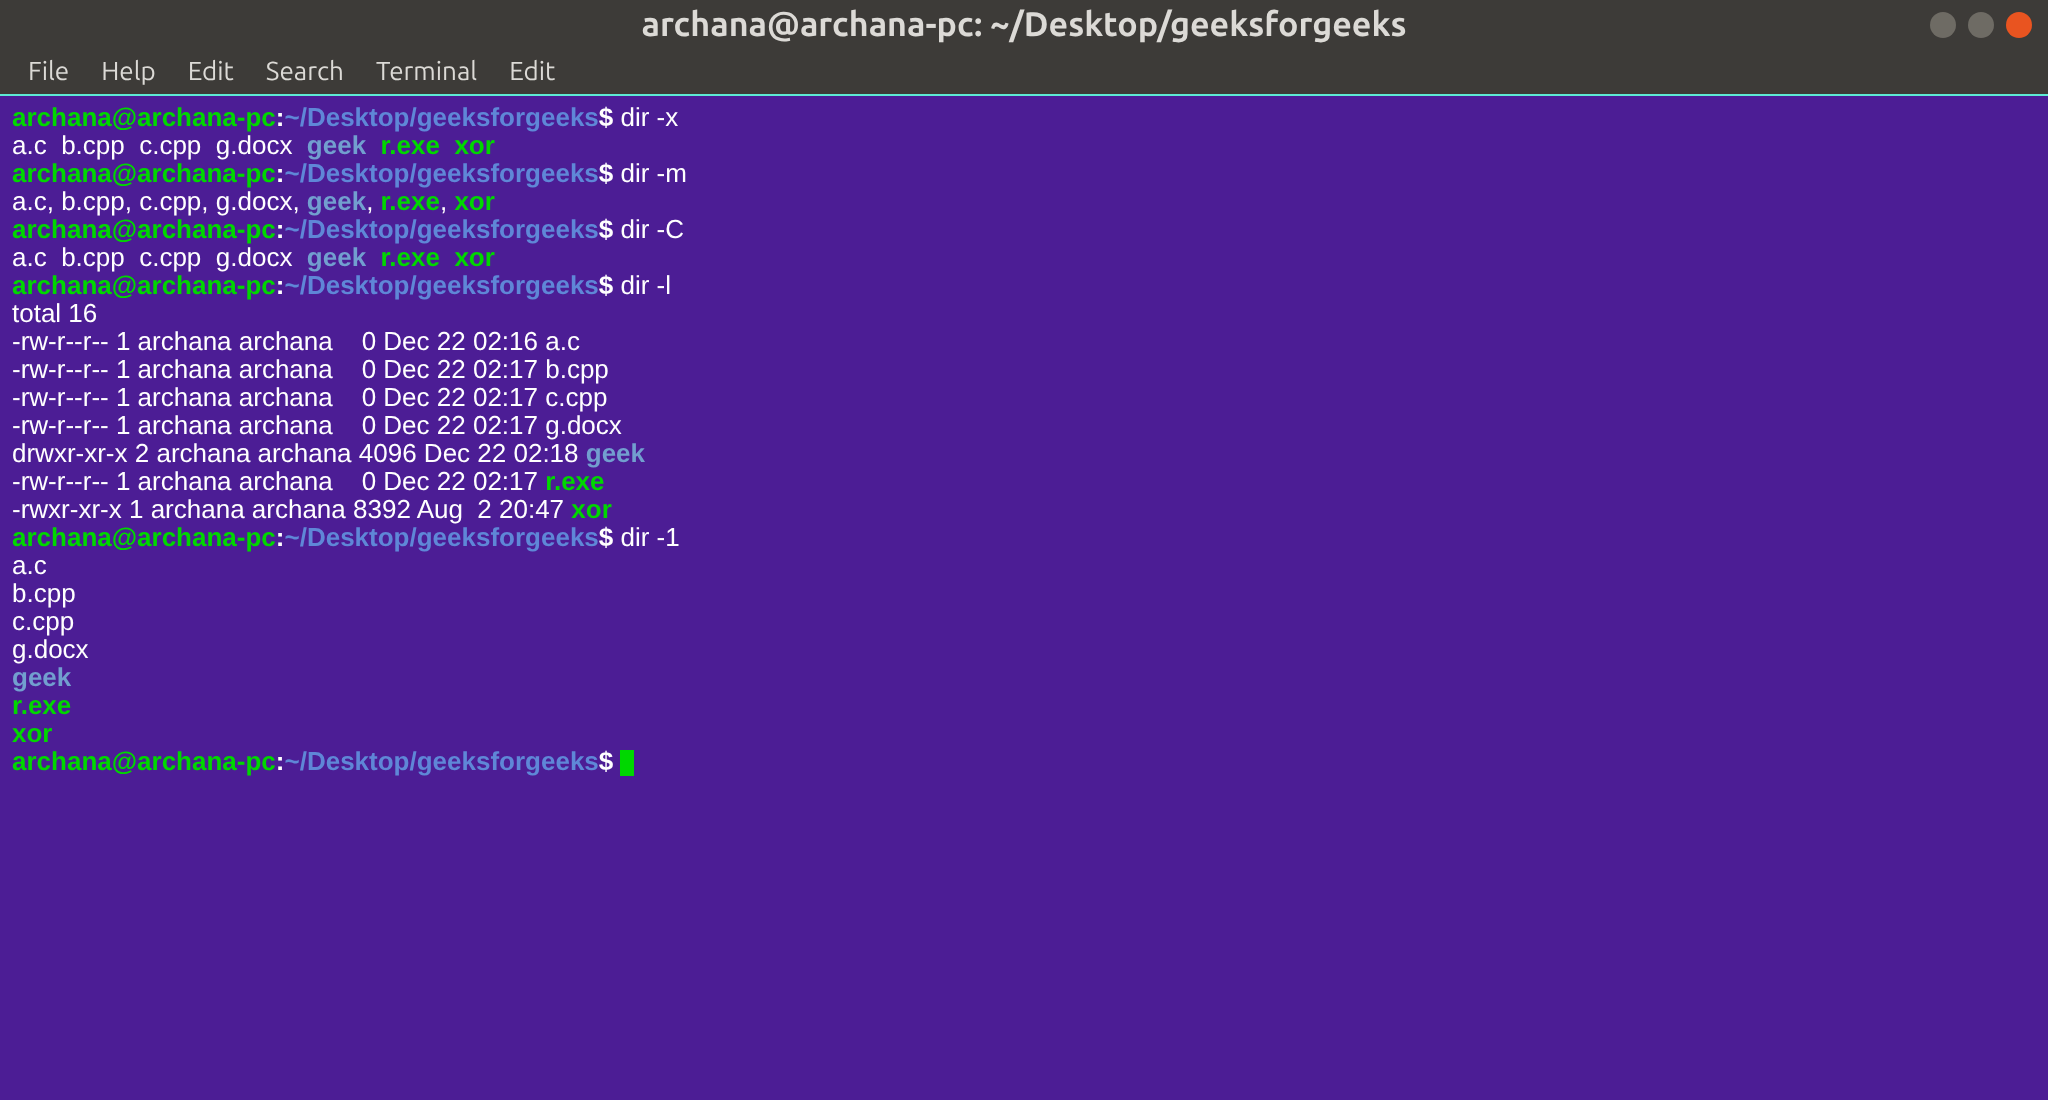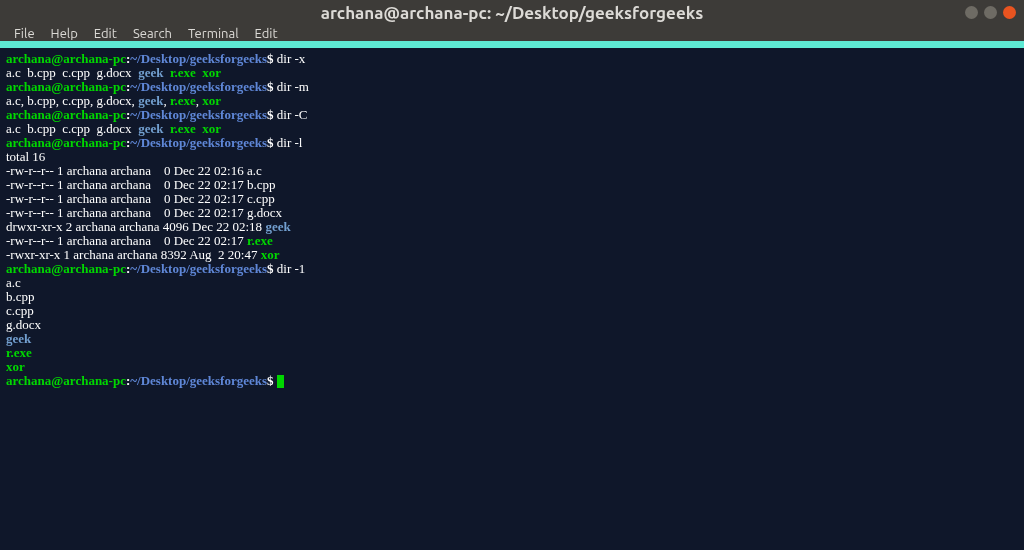--- a/index.html
+++ b/index.html
@@ -48,32 +48,32 @@
     .menubar {
       background: #3d3b38;
       height: 24px;
       display: flex;
       align-items: center;
       padding: 0 8px;
       gap: 4px;
       color: #dcdad6;
       font-family: Ubuntu, sans-serif;
       font-size: 13px;
-      border-bottom: 7px solid #5eead4;
+      border-bottom: 1px solid #5eead4;
     }
     .menu-item {
       padding: 2px 6px;
       cursor: pointer;
     }
     .terminal {
       flex: 1;
-      background: #0f172a;
+      background: #4c1d95;
       color: #fff;
       padding: 4px 6px;
-      font-family: Liberation Serif, serif;
+      font-family: Liberation Sans, sans-serif;
       font-size: 13px;
       line-height: 14px;
       white-space: pre;
       overflow: hidden;
     }
     .line { white-space: pre; }
     .user { color: #00d700; font-weight: bold; }
     .colon { color: #fff; font-weight: bold; }
     .path { color: #5f87d7; font-weight: bold; }
     .cmd { color: #fff; }

